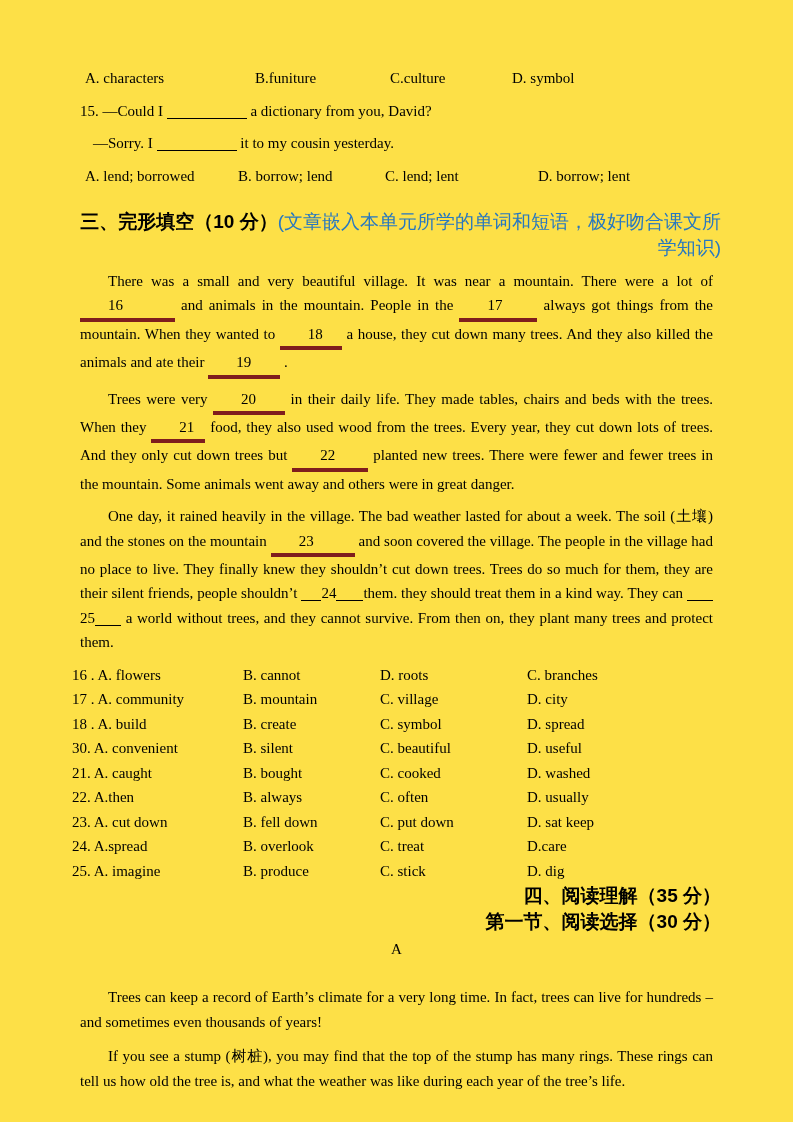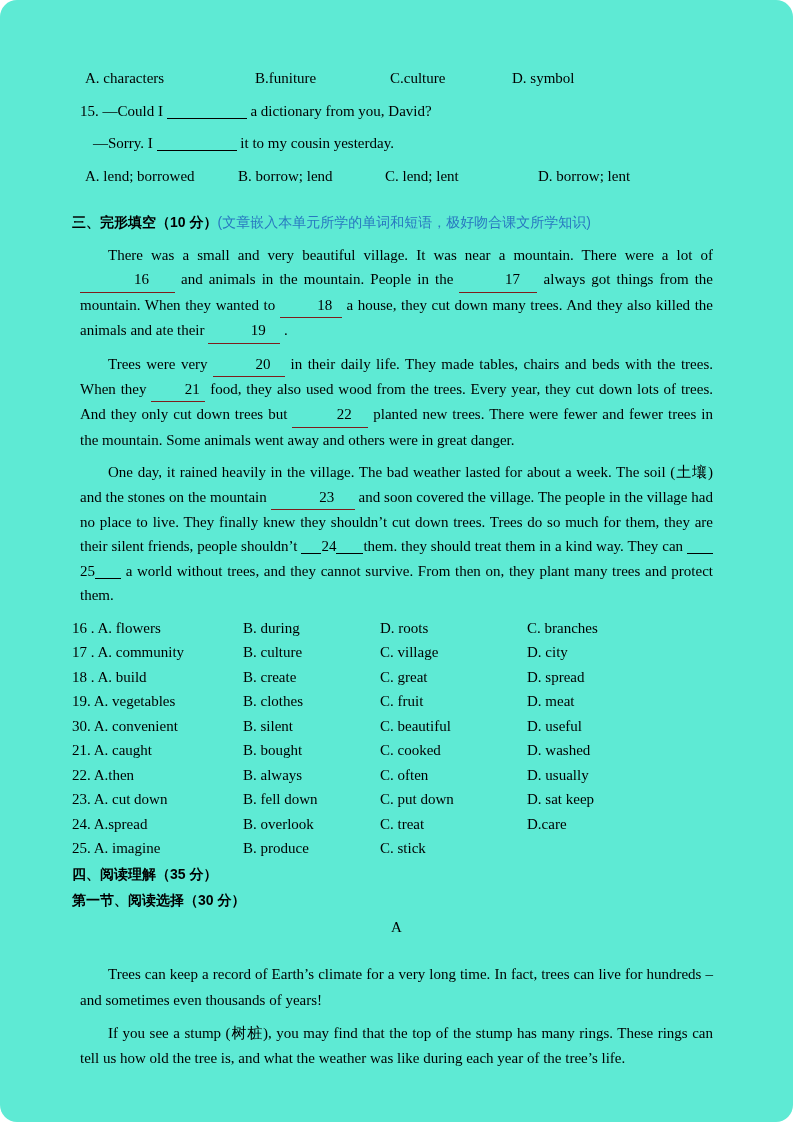--- a/index.html
+++ b/index.html
@@ -2,28 +2,27 @@
 <html><head>
 <meta charset="utf-8">
 <style>
   html, body { margin:0; padding:0; background:#ffffff; }
   .page {
     position:relative;
     width:793px;
     height:1122px;
     margin:0 auto;
     box-sizing:border-box;
-    background:#5eead4;
+    background:#fde047;
     padding:66px 72px 40px 72px;
     font-family:"Liberation Serif","DejaVu Serif",serif;
     font-size:15px;
     line-height:24.5px;
     color:#000000;
     overflow:hidden;
-    border-radius:17px;
   }
   p { margin:8px; }
 
   
   .opt-grid { display:grid; line-height:24.5px; }
   .g14 { padding-left:13px; grid-template-columns:170px 135px 122px 1fr; }
   .g15 { padding-left:13px; grid-template-columns:153px 147px 153px 1fr; }
   .gq  { grid-template-columns:171px 137px 147px 1fr; }
   .opt-grid span { white-space:nowrap; }
 
@@ -34,36 +33,36 @@
     display:inline-block;
     width:80px;
     border-bottom:1px solid #000;
     vertical-align:-3px;
     height:14px;
   }
 
   
   .cloze-blank {
     display:inline-block;
-    text-align:center;
-    border-bottom:1px solid #7f1d1d;
+    border-bottom:4px solid #7f1d1d;
   }
   
   .useg {
     display:inline-block;
     border-bottom:1px solid #000;
     vertical-align:-3px;
     height:12px;
   }
 
   .sec-title {
     font-weight:bold;
-    font-size:14px;
+    font-size:19px;
     line-height:26px;
     font-family:"Liberation Sans","DejaVu Sans",sans-serif;
+    text-align:right;
   }
   .title-cloze { margin:21px 0 7px 0; }
   .note { font-weight:normal; }
 
   .cloze-par {
     text-align:justify;
     text-indent:28px;
     line-height:24.4px;
   }
 
@@ -99,41 +98,35 @@
 
   <div class="sec-title title-cloze"><span>三、完形填空（10 分）</span><span class="note" id="note-blue" style="color: rgb(40, 120, 192);">(文章嵌入本单元所学的单词和短语，极好吻合课文所学知识)</span></div>
 
   <p class="cloze-par">There was a small and very beautiful village. It was near a mountain. There were a lot of <span class="cloze-blank" style="min-width: 95px;">16</span> and animals in the mountain. People in the <span class="cloze-blank" style="min-width: 78px;">17</span> always got things from the mountain. When they wanted to <span class="cloze-blank" style="min-width: 62px;">18</span> a house, they cut down many trees. And they also killed the animals and ate their <span class="cloze-blank" style="min-width: 72px;">19</span> .</p>
   <p class="cloze-par">Trees were very <span class="cloze-blank" style="min-width: 72px;">20</span> in their daily life. They made tables, chairs and beds with the trees. When they <span class="cloze-blank" style="min-width: 54px;">21</span> food, they also used wood from the trees. Every year, they cut down lots of trees. And they only cut down trees but <span class="cloze-blank" style="min-width: 76px;">22</span> planted new trees. There were fewer and fewer trees in the mountain. Some animals went away and others were in great danger.</p>
   <p class="cloze-par">One day, it rained heavily in the village. The bad weather lasted for about a week. The soil (土壤) and the stones on the mountain <span class="cloze-blank" style="min-width: 84px;">23</span> and soon covered the village. The people in the village had no place to live. They finally knew they shouldn’t cut down trees. Trees do so much for them, they are their silent friends, people shouldn’t <span><span class="useg" style="width: 20px;"></span>24<span class="useg" style="width: 27px;"></span></span>them. they should treat them in a kind way. They can <span><span class="useg" style="width: 26px;"></span>25<span class="useg" style="width: 26px;"></span></span> a world without trees, and they cannot survive. From then on, they plant many trees and protect them.</p>
 
   <div>
     <div class="opt-grid gq">
       <span><span>16 .</span> <span>A. flowers</span></span>
-      <span>B. during</span>
+      <span>B. cannot</span>
       <span>D. roots</span>
       <span>C. branches</span>
     </div>
     <div class="opt-grid gq">
       <span><span>17 .</span> <span>A. community</span></span>
-      <span>B. culture</span>
+      <span>B. mountain</span>
       <span>C. village</span>
       <span>D. city</span>
     </div>
     <div class="opt-grid gq">
       <span><span>18 .</span> <span>A. build</span></span>
       <span>B. create</span>
-      <span>C. great</span>
+      <span>C. symbol</span>
       <span>D. spread</span>
-    </div>
-    <div class="opt-grid gq">
-      <span><span>19.</span> <span>A. vegetables</span></span>
-      <span>B. clothes</span>
-      <span>C. fruit</span>
-      <span>D. meat</span>
     </div>
     <div class="opt-grid gq">
       <span><span>30.</span> <span>A. convenient</span></span>
       <span>B. silent</span>
       <span>C. beautiful</span>
       <span>D. useful</span>
     </div>
     <div class="opt-grid gq">
       <span><span>21.</span> <span>A. caught</span></span>
       <span>B. bought</span>
@@ -155,20 +148,21 @@
     <div class="opt-grid gq">
       <span><span>24.</span> <span>A.spread</span></span>
       <span>B. overlook</span>
       <span>C. treat</span>
       <span>D.care</span>
     </div>
     <div class="opt-grid gq">
       <span><span>25.</span> <span>A. imagine</span></span>
       <span>B. produce</span>
       <span>C. stick</span>
+      <span>D. dig</span>
     </div>
   </div>
 
   <div class="sec-title">四、阅读理解（35 分）</div>
   <div class="sec-title">第一节、阅读选择（30 分）</div>
 
   <p class="passage-label">A</p>
 
   <p class="read-par">Trees can keep a record of Earth’s climate for a very long time. In fact, trees can live for hundreds – and sometimes even thousands of years!</p>
   <p class="read-par">If you see a stump (树桩), you may find that the top of the stump has many rings. These rings can tell us how old the tree is, and what the weather was like during each year of the tree’s life.</p>

